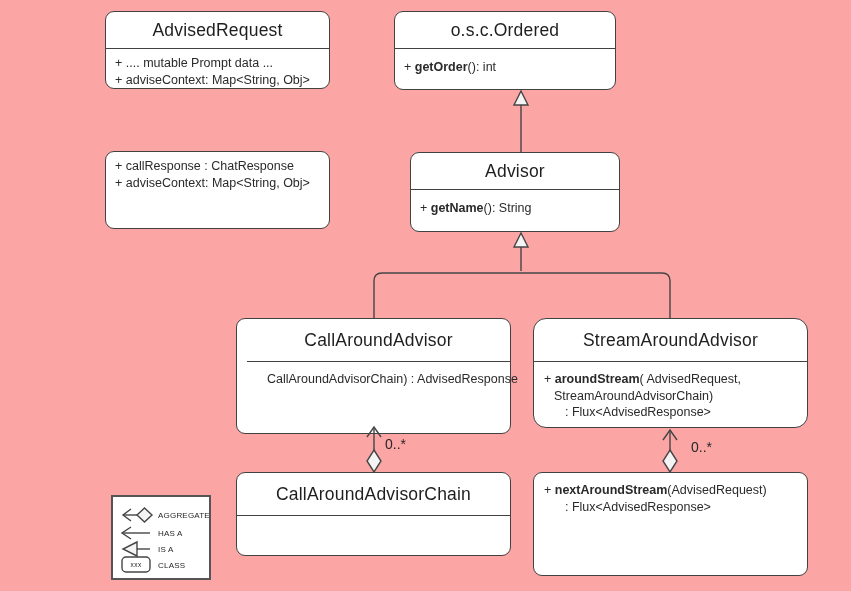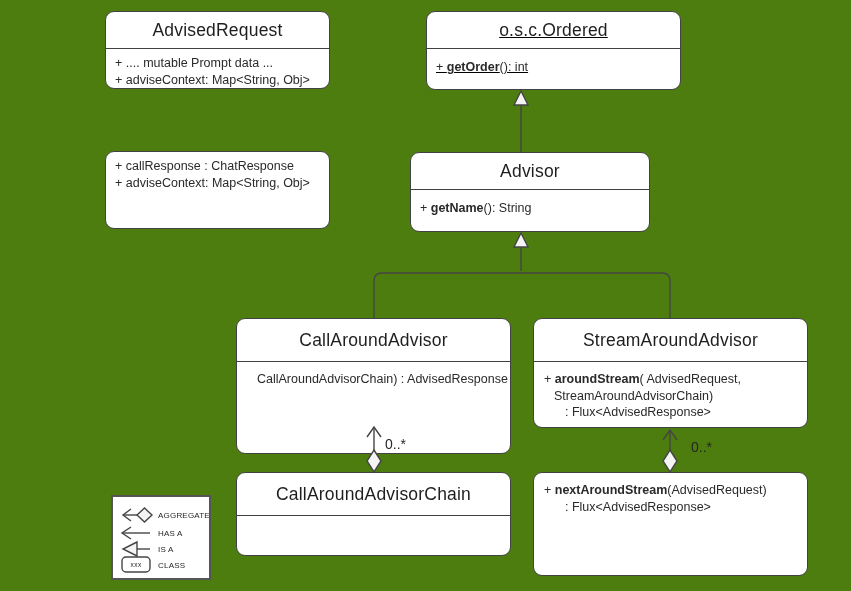--- a/index.html
+++ b/index.html
@@ -1,17 +1,17 @@
 <!DOCTYPE html>
 <html><head>
 <meta charset="utf-8">
 <style>
   html,body{margin:0;padding:0;background:#ffffff;}
   .stage{
-    position:relative;width:851px;height:591px;background:#4d7c0f;overflow:hidden;
+    position:relative;width:851px;height:591px;background:#fca5a5;overflow:hidden;
     font-family:"Liberation Sans","DejaVu Sans",sans-serif;
   }
   .cls{
     position:absolute;background:#ffffff;border:1.5px solid #424242;border-radius:9px;
     box-sizing:border-box;z-index:1;
   }
   .cls-title{
     display:flex;align-items:center;justify-content:center;
     border-bottom:1.5px solid #424242;font-size:17.5px;color:#1e1e1e;
     letter-spacing:.2px;box-sizing:border-box;
@@ -39,49 +39,49 @@
 <div class="stage">
 
   <div class="cls sm" style="left:105px;top:11px;width:225px;height:78px;">
     <div class="cls-title">AdvisedRequest</div>
     <div class="cls-body">
       <div class="m"><span>+ .... mutable Prompt data ...</span></div>
       <div class="m"><span>+ adviseContext: Map&lt;String, Obj&gt;</span></div>
     </div>
   </div>
 
-  <div class="cls sm" style="left:426px;top:11px;width:255px;height:79px;text-decoration:underline;">
+  <div class="cls sm" style="left:394px;top:11px;width:222px;height:79px;">
     <div class="cls-title">o.s.c.Ordered</div>
     <div class="cls-body" style="padding-top:10px;">
       <div class="m"><span>+ </span><span class="b">getOrder</span><span>(): int</span></div>
     </div>
   </div>
 
   <div class="cls sm" style="left:105px;top:151px;width:225px;height:78px;">
     <div class="cls-body">
       <div class="m"><span>+ callResponse : ChatResponse</span></div>
       <div class="m"><span>+ adviseContext: Map&lt;String, Obj&gt;</span></div>
     </div>
   </div>
 
-  <div class="cls sm" style="left:410px;top:152px;width:240px;height:80px;">
+  <div class="cls sm" style="left:410px;top:152px;width:210px;height:80px;">
     <div class="cls-title">Advisor</div>
     <div class="cls-body" style="padding-top:10px;">
       <div class="m"><span>+ </span><span class="b">getName</span><span>(): String</span></div>
     </div>
   </div>
 
-  <div class="cls lg" style="left:236px;top:318px;width:275px;height:136px;">
+  <div class="cls lg" style="left:236px;top:318px;width:275px;height:116px;padding-left:10px;">
     <div class="cls-title">CallAroundAdvisor</div>
     <div class="cls-body">
       <div class="m i1"><span>CallAroundAdvisorChain) : AdvisedResponse</span></div>
     </div>
   </div>
 
-  <div class="cls lg" style="left:533px;top:318px;width:275px;height:110px;">
+  <div class="cls lg" style="left:533px;top:318px;width:275px;height:110px;border-radius:13px;">
     <div class="cls-title">StreamAroundAdvisor</div>
     <div class="cls-body">
       <div class="m"><span>+ </span><span class="b">aroundStream</span><span>( AdvisedRequest,</span></div>
       <div class="m i1"><span>StreamAroundAdvisorChain)</span></div>
       <div class="m i2"><span>: Flux&lt;AdvisedResponse&gt;</span></div>
     </div>
   </div>
 
   <div class="cls lg" style="left:236px;top:472px;width:275px;height:84px;">
     <div class="cls-title">CallAroundAdvisorChain</div>

